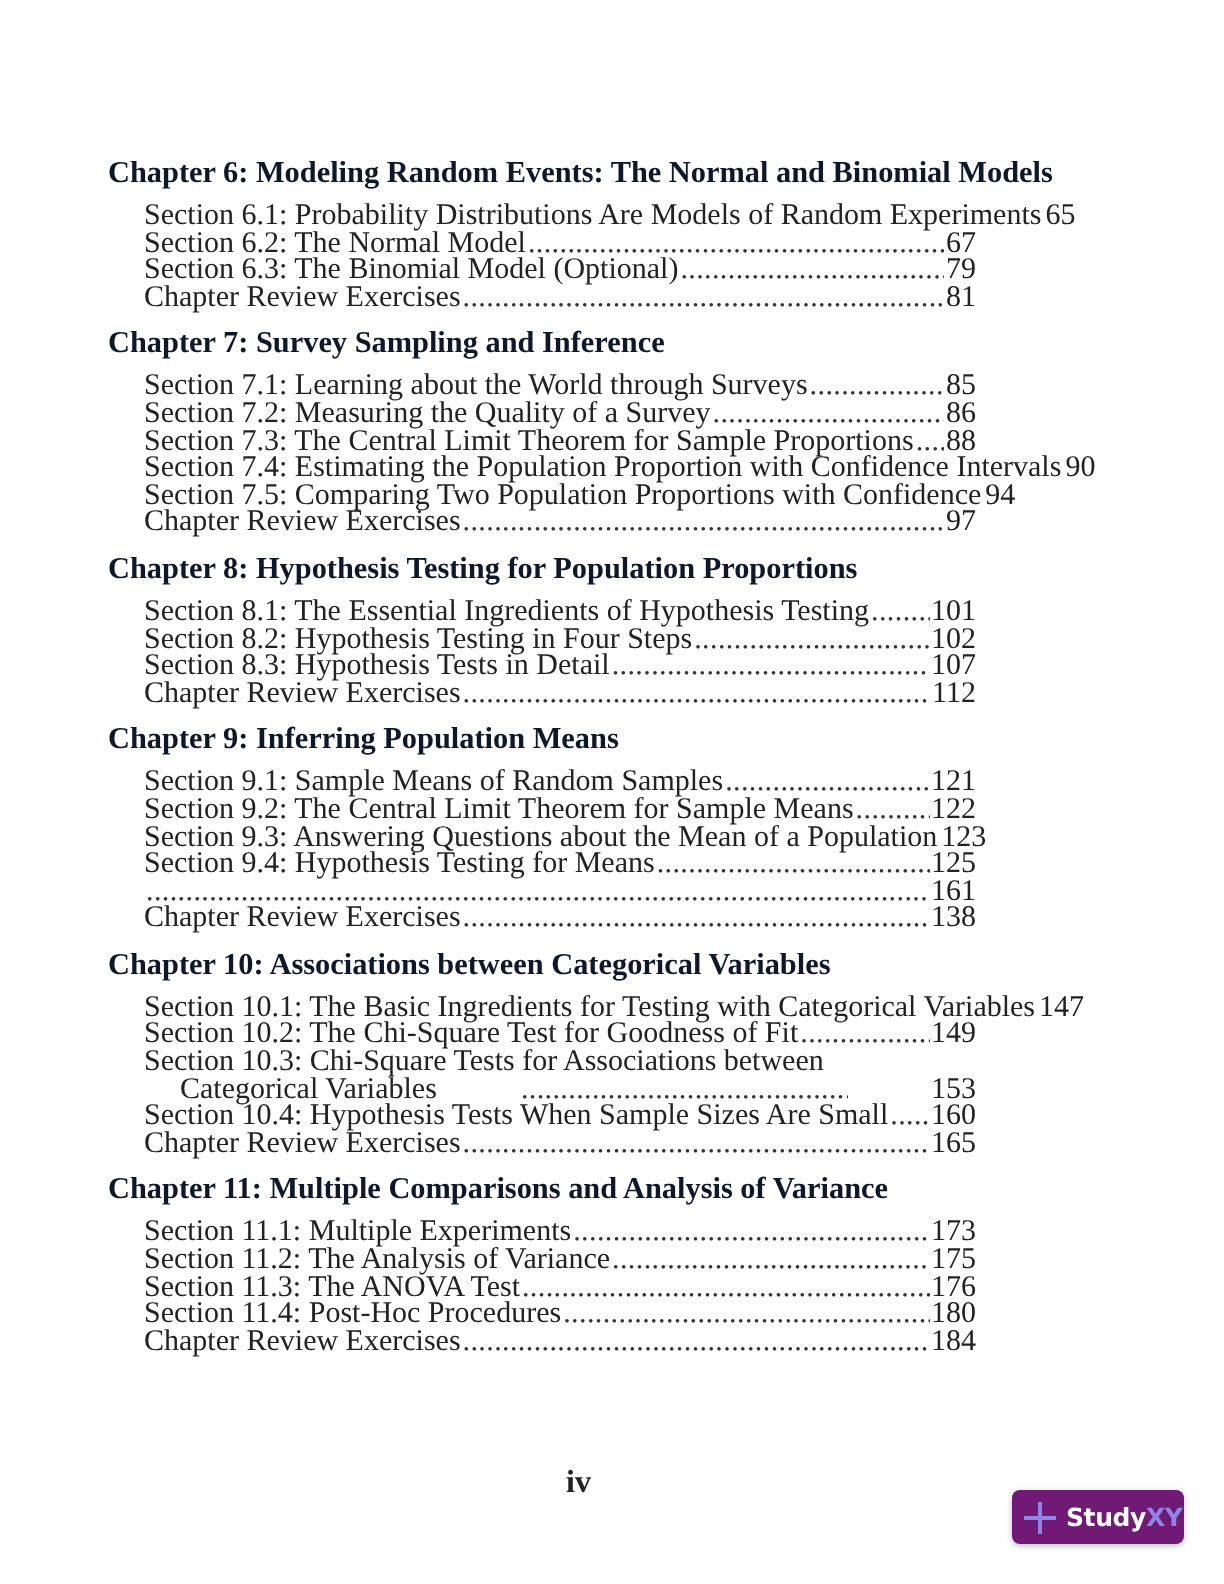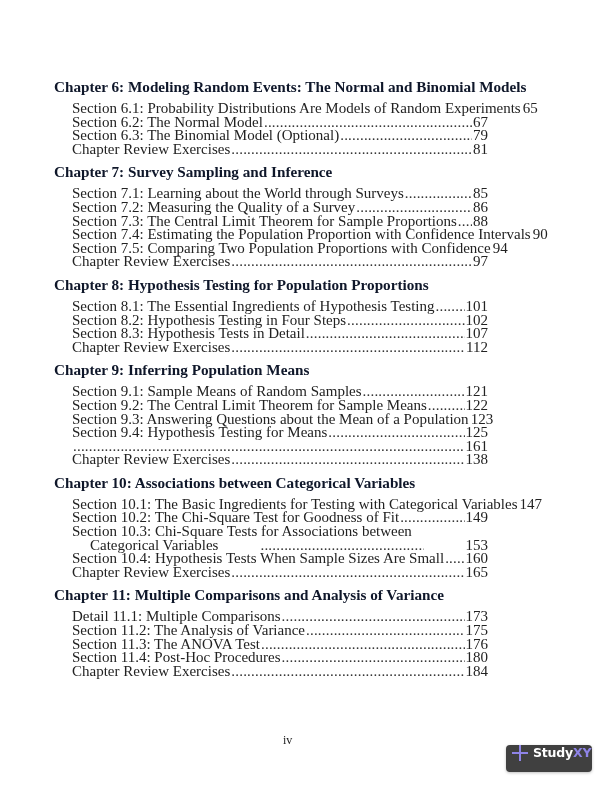--- a/index.html
+++ b/index.html
@@ -21,25 +21,25 @@
       flex: 1 1 auto; overflow: hidden; margin: 0 1px; color: #333;
     }
     .entry .dots::before {
       content: "................................................................................................................................................................................................................";
       letter-spacing: 0.2px;
     }
     .entry .page { flex: 0 0 auto; text-align: right; }
     .entry.cont-label { display: block; }
     .entry.indent { padding-left: 18px; gap: 41px; }
     .page-number {
-      position: absolute; left: 283px; top: 733px; font-size: 12px; color: #222;
+      position: absolute; left: 283px; top: 733px; font-size: 16px; color: #222; font-weight: bold;
     }
     .badge {
       position: absolute; left: 506px; top: 745px; width: 86px; height: 27px;
-      background: #404040; border-radius: 4px; display: flex; 
+      background: #701a75; border-radius: 4px; display: flex; align-items: center;
       padding-left: 6px; box-shadow: 0 1px 3px rgba(0,0,0,0.25);
     }
     .badge .plus { width: 16px; height: 16px; position: relative; margin-right: 5px; }
     .badge .plus::before, .badge .plus::after {
       content: ""; position: absolute; background: #8f84e8;
     }
     .badge .plus::before { left: 7px; top: 0; width: 2px; height: 16px; }
     .badge .plus::after { left: 0; top: 7px; width: 16px; height: 2px; }
     .badge .brand {
       font-family: "DejaVu Sans", "Liberation Sans", sans-serif; font-weight: bold;
@@ -204,21 +204,21 @@
           <span class="dots"></span>
           <span class="page">165</span>
         </div>
     </div>
   </div>
 
   <div class="chapter">
     <div class="chapter-title">Chapter 11:  Multiple Comparisons and Analysis of Variance</div>
     <div class="entries">
       <div class="entry">
-          <span class="label">Detail 11.1: Multiple Comparisons</span>
+          <span class="label">Section 11.1: Multiple Experiments</span>
           <span class="dots"></span>
           <span class="page">173</span>
         </div>
       <div class="entry">
           <span class="label">Section 11.2: The Analysis of Variance</span>
           <span class="dots"></span>
           <span class="page">175</span>
         </div>
       <div class="entry">
           <span class="label">Section 11.3: The ANOVA Test</span>

